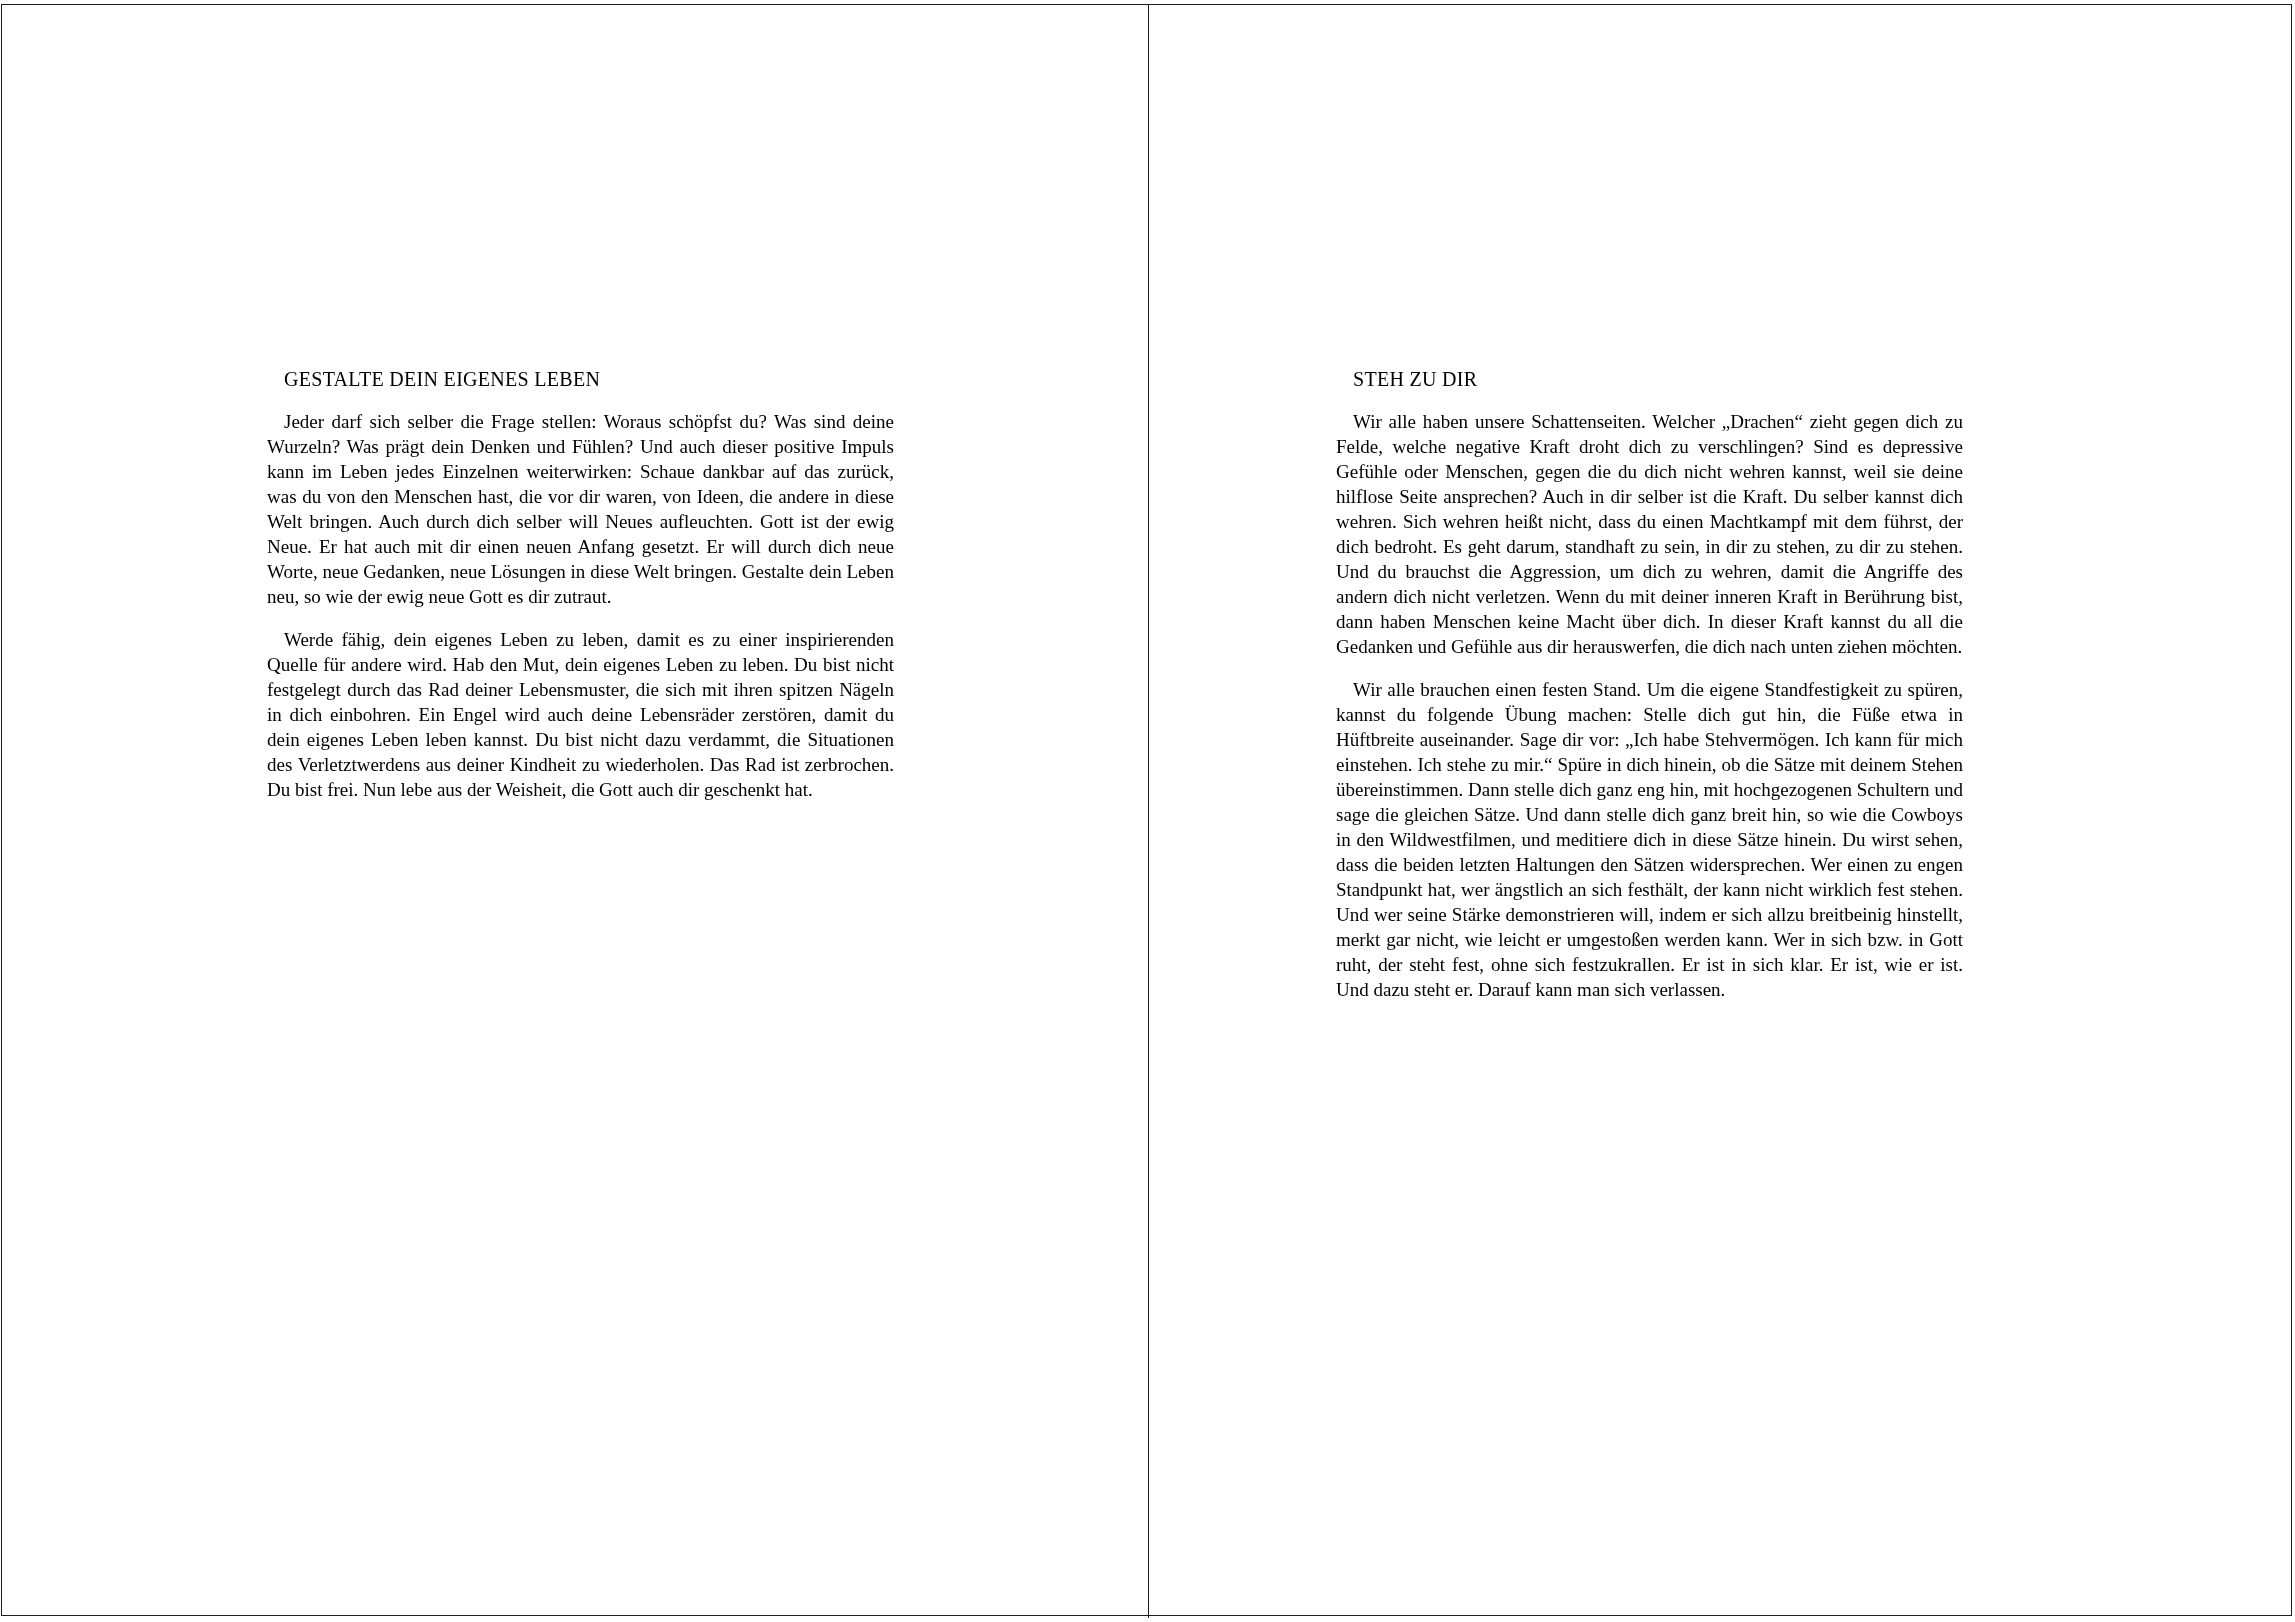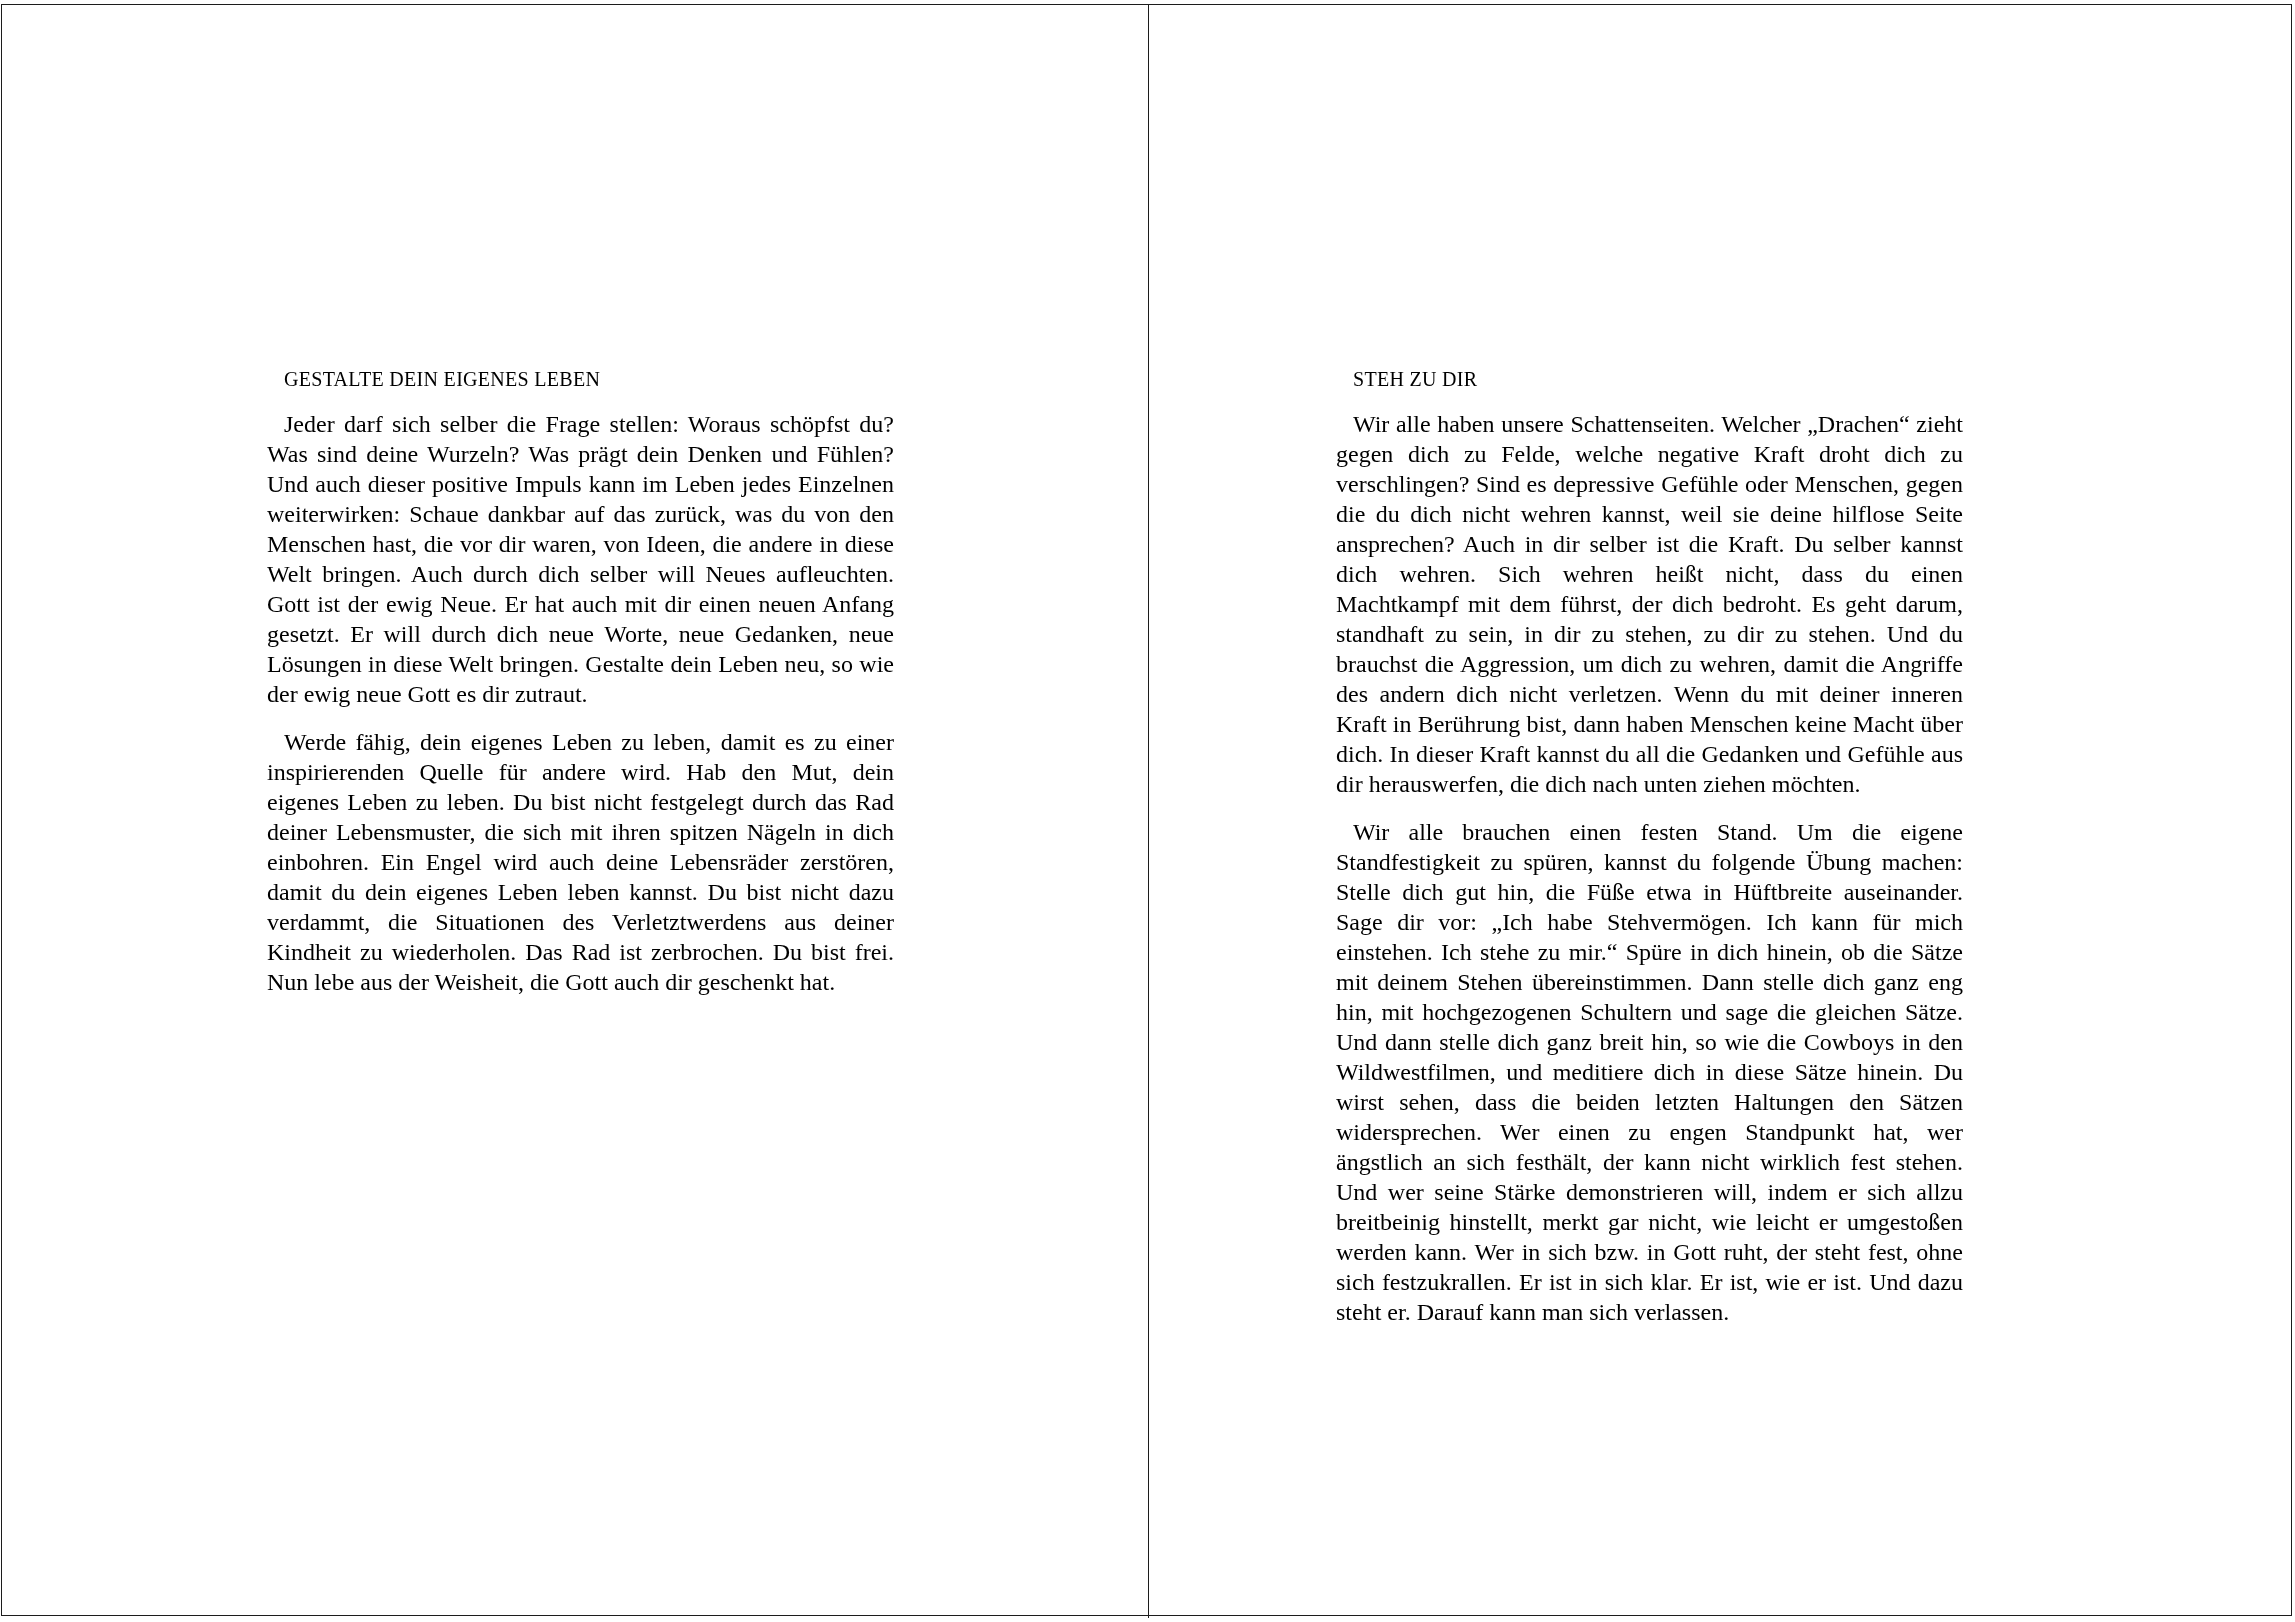--- a/index.html
+++ b/index.html
@@ -45,22 +45,22 @@
     margin: 0 0 17.7px 0;
     padding-left: 17px;
     font-size: 20px;
     line-height: 23.6px;
     font-weight: normal;
     letter-spacing: 0.3px;
     white-space: nowrap;
   }
   .page p {
     margin: 0 0 17.7px 0;
-    font-size: 24px;
-    line-height: 30px;
+    font-size: 19px;
+    line-height: 25px;
     text-align: justify;
     text-indent: 17px;
     hyphens: none;
     -webkit-hyphens: none;
   }
   .page p:last-child { margin-bottom: 0; margin-top: 8px; }
 </style>
 </head>
 <body>
 

